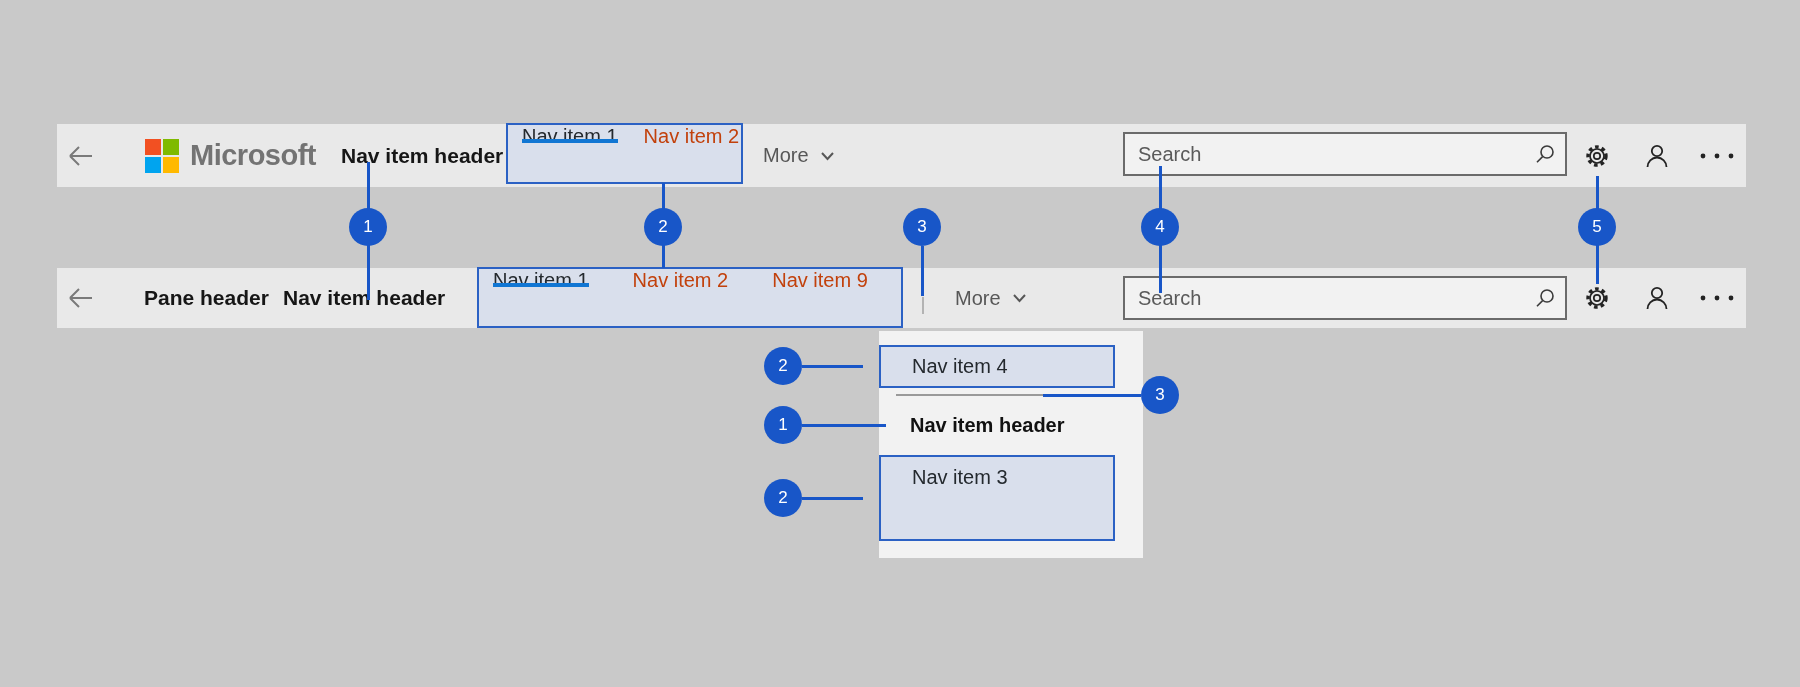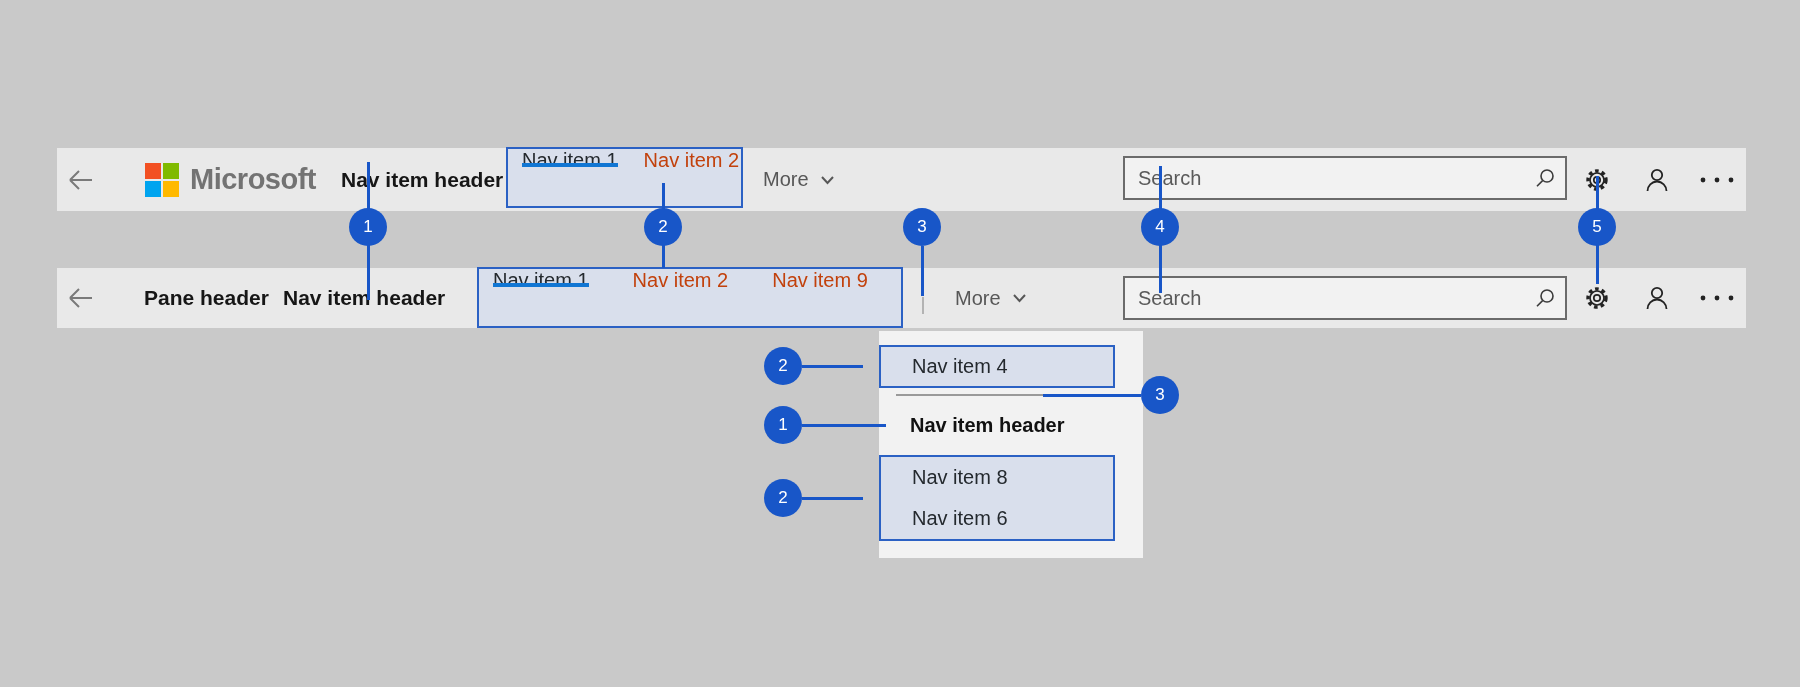--- a/index.html
+++ b/index.html
@@ -7,21 +7,21 @@
     width:1800px;height:687px;
     background:#c9c9c9;
     font-family:"Liberation Sans","DejaVu Sans",sans-serif;
     position:relative;overflow:hidden;
     -webkit-font-smoothing:antialiased;
   }
   .stage{position:absolute;left:0;top:0;width:1800px;height:687px;}
 
   
   .bar{position:absolute;left:57px;width:1689px;background:#e9e9e9;}
-  .bar1{top:148px;height:63px;}
+  .bar1{top:124px;height:63px;}
   .bar2{top:268px;height:60px;}
 
   .back{position:absolute;left:6px;top:50%;transform:translateY(-50%);width:34px;height:30px;cursor:pointer;}
   .logo{position:absolute;left:88px;top:50%;transform:translateY(-50%);display:flex;align-items:center;gap:11px;cursor:pointer;}
   .logo-grid{display:grid;grid-template-columns:16px 16px;grid-template-rows:16px 16px;gap:2px;}
   .logo-grid i{display:block;}
   .sq-red{background:#f25022;}
   .sq-green{background:#7fba00;}
   .sq-blue{background:#00a4ef;}
   .sq-yellow{background:#ffb900;}
@@ -214,22 +214,21 @@
     </span>
   </div>
 
   <div class="flyout">
     <div class="fly-box fly-box1">
       <div class="fly-item">Nav item 4</div>
     </div>
     <div class="fly-sep"></div>
     <div class="fly-header">Nav item header</div>
     <div class="fly-box fly-box2">
-      <div class="fly-item">Nav item 8</div>
-      <div class="fly-item">Nav item 6</div>
+      <div class="fly-item">Nav item 3</div>
     </div>
   </div>
 
   <div class="cline v" style="left:366.5px;top:162px;height:138px;"></div>
   <div class="cline v" style="left:661.5px;top:183px;height:85px;"></div>
   <div class="cline v" style="left:920.5px;top:246px;height:50px;"></div>
   <div class="cline v" style="left:1158.5px;top:166px;height:127px;"></div>
   <div class="cline v" style="left:1595.5px;top:176px;height:108px;"></div>
 
   <div class="cline h" style="left:802px;top:364.5px;width:61px;"></div>

